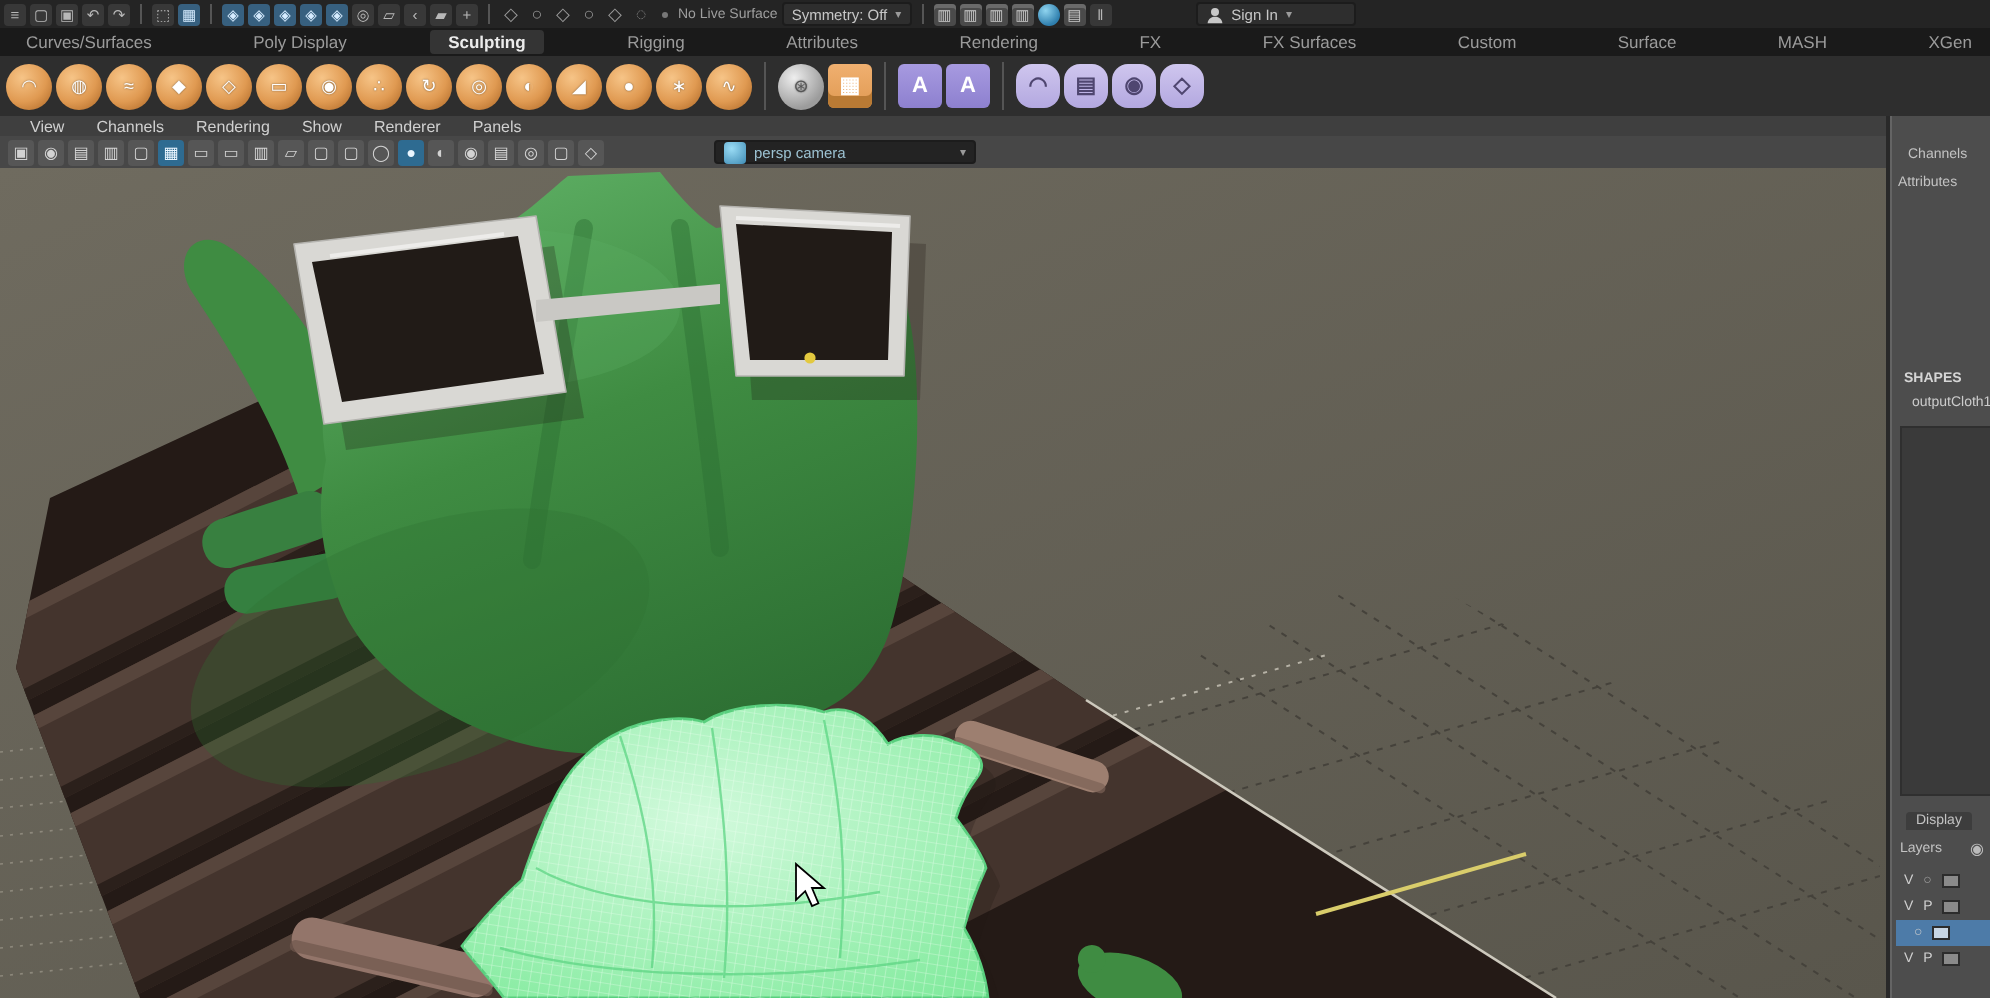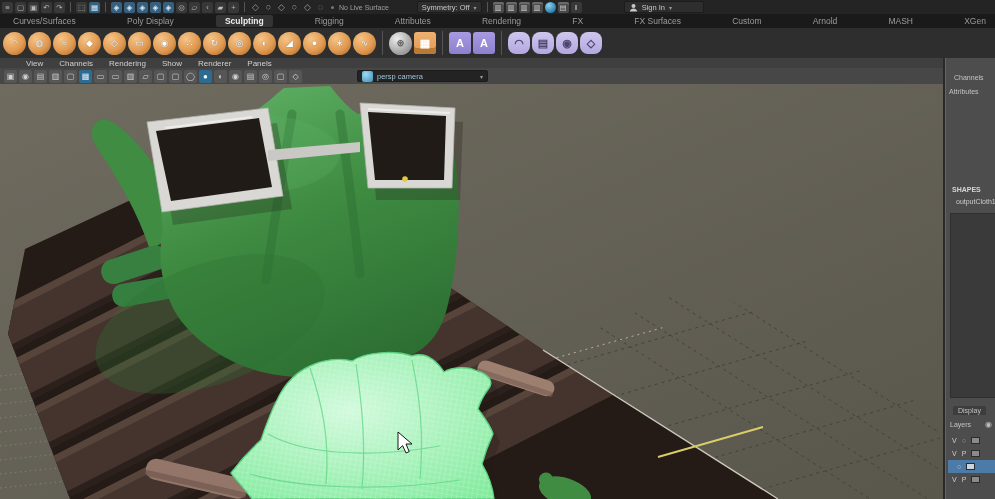--- a/index.html
+++ b/index.html
@@ -4,38 +4,38 @@
 <style>
   html,body{margin:0;padding:0;background:#222;}
   *{box-sizing:border-box;font-family:"Liberation Sans",sans-serif;}
   #root{position:relative;width:995px;height:499px;overflow:hidden;background:#3a3a3a;}
 
   
   .bar{position:absolute;left:0;width:995px;display:flex;align-items:center;}
   #statusline{top:0;height:14px;background:var(--bar1);padding:0 2px;gap:2px;}
   #shelftabs{top:14px;height:14px;background:var(--bar2);gap:2px;padding-left:4px;justify-content:space-between;}
   #shelf{top:28px;height:30px;background:var(--shelf);gap:3px;padding-left:3px;}
-  #pmenu{top:58px;height:10px;width:943px;background:var(--pmenu);gap:16px;padding-left:26px;}
+  #pmenu{top:58px;height:10px;width:943px;background:var(--pmenu);gap:16px;padding-left:15px;}
   #ptool{top:68px;height:16px;width:943px;background:var(--ptool);gap:3px;padding-left:4px;}
 
   .g{display:flex;align-items:center;gap:2px;}
   .vsep{width:1px;height:10px;background:#555;margin:0 3px;}
   .vsep.tall{height:24px;}
   .sicon{width:11px;height:11px;border-radius:2px;background:#383838;color:#b8b8b8;
          font-size:7.5px;line-height:11px;text-align:center;}
   .sicon.blue{background:var(--blue_dk);color:#d6ecff;}
   .sicon.outline{background:transparent;color:#9a9a9a;font-size:9px;}
   .sicon.clap{background:#4a4a4a;color:#c9c9c9;box-shadow:inset 0 2px 0 #6a6a6a;}
   .sicon.sphereblue{background:radial-gradient(circle at 35% 30%,#8fd4ef,#2f7fae 70%);color:transparent;border-radius:50%;}
   .dot{width:3px;height:3px;border-radius:50%;background:#777;margin:0 3px;}
   .tinytext{font-size:7px;color:#9f9f9f;white-space:nowrap;}
   .dd{display:flex;align-items:center;gap:4px;background:#2e2e2e;border:1px solid #1c1c1c;
       border-radius:2px;height:12px;padding:0 4px;font-size:7.5px;color:#c7c7c7;white-space:nowrap;}
   .chev{font-size:6px;color:#9a9a9a;}
-  #sym-dd{margin-left:26px;text-align:center;}
+  #sym-dd{text-align:center;}
   #signin-dd{margin-left:40px;min-width:80px;}
 
   .tab{font-size:8.5px;color:#9b9b9b;padding:1px 9px;white-space:nowrap;}
   .tab.active{color:#ececec;font-weight:bold;background:#343434;border-radius:2px;}
 
   .ball{width:23px;height:23px;border-radius:50%;
         background:radial-gradient(circle at 35% 30%,#f6c487,var(--orange) 55%,#b06a28 95%);
         color:#fff;font-size:9px;line-height:23px;text-align:center;text-shadow:0 0 1px #00000088;}
   .ball.hollow{background:radial-gradient(circle at 35% 30%,#eee,#9c9c9c 70%);color:#555;}
   .sq{width:22px;height:22px;border-radius:3px;color:#fff;font-size:11px;line-height:22px;
@@ -146,21 +146,21 @@
   <div id="shelftabs" class="bar">
       <div class="tab">Curves/Surfaces</div>
       <div class="tab">Poly Display</div>
       <div class="tab active">Sculpting</div>
       <div class="tab">Rigging</div>
       <div class="tab">Attributes</div>
       <div class="tab">Rendering</div>
       <div class="tab">FX</div>
       <div class="tab">FX Surfaces</div>
       <div class="tab">Custom</div>
-      <div class="tab">Arnold</div>
+      <div class="tab">Surface</div>
       <div class="tab">MASH</div>
       <div class="tab">XGen</div>
     </div>
 
   <div id="shelf" class="bar">
     <div class="g" id="g-sculpt">
         <div class="ball">◠</div>
         <div class="ball">◍</div>
         <div class="ball">≈</div>
         <div class="ball">◆</div>

